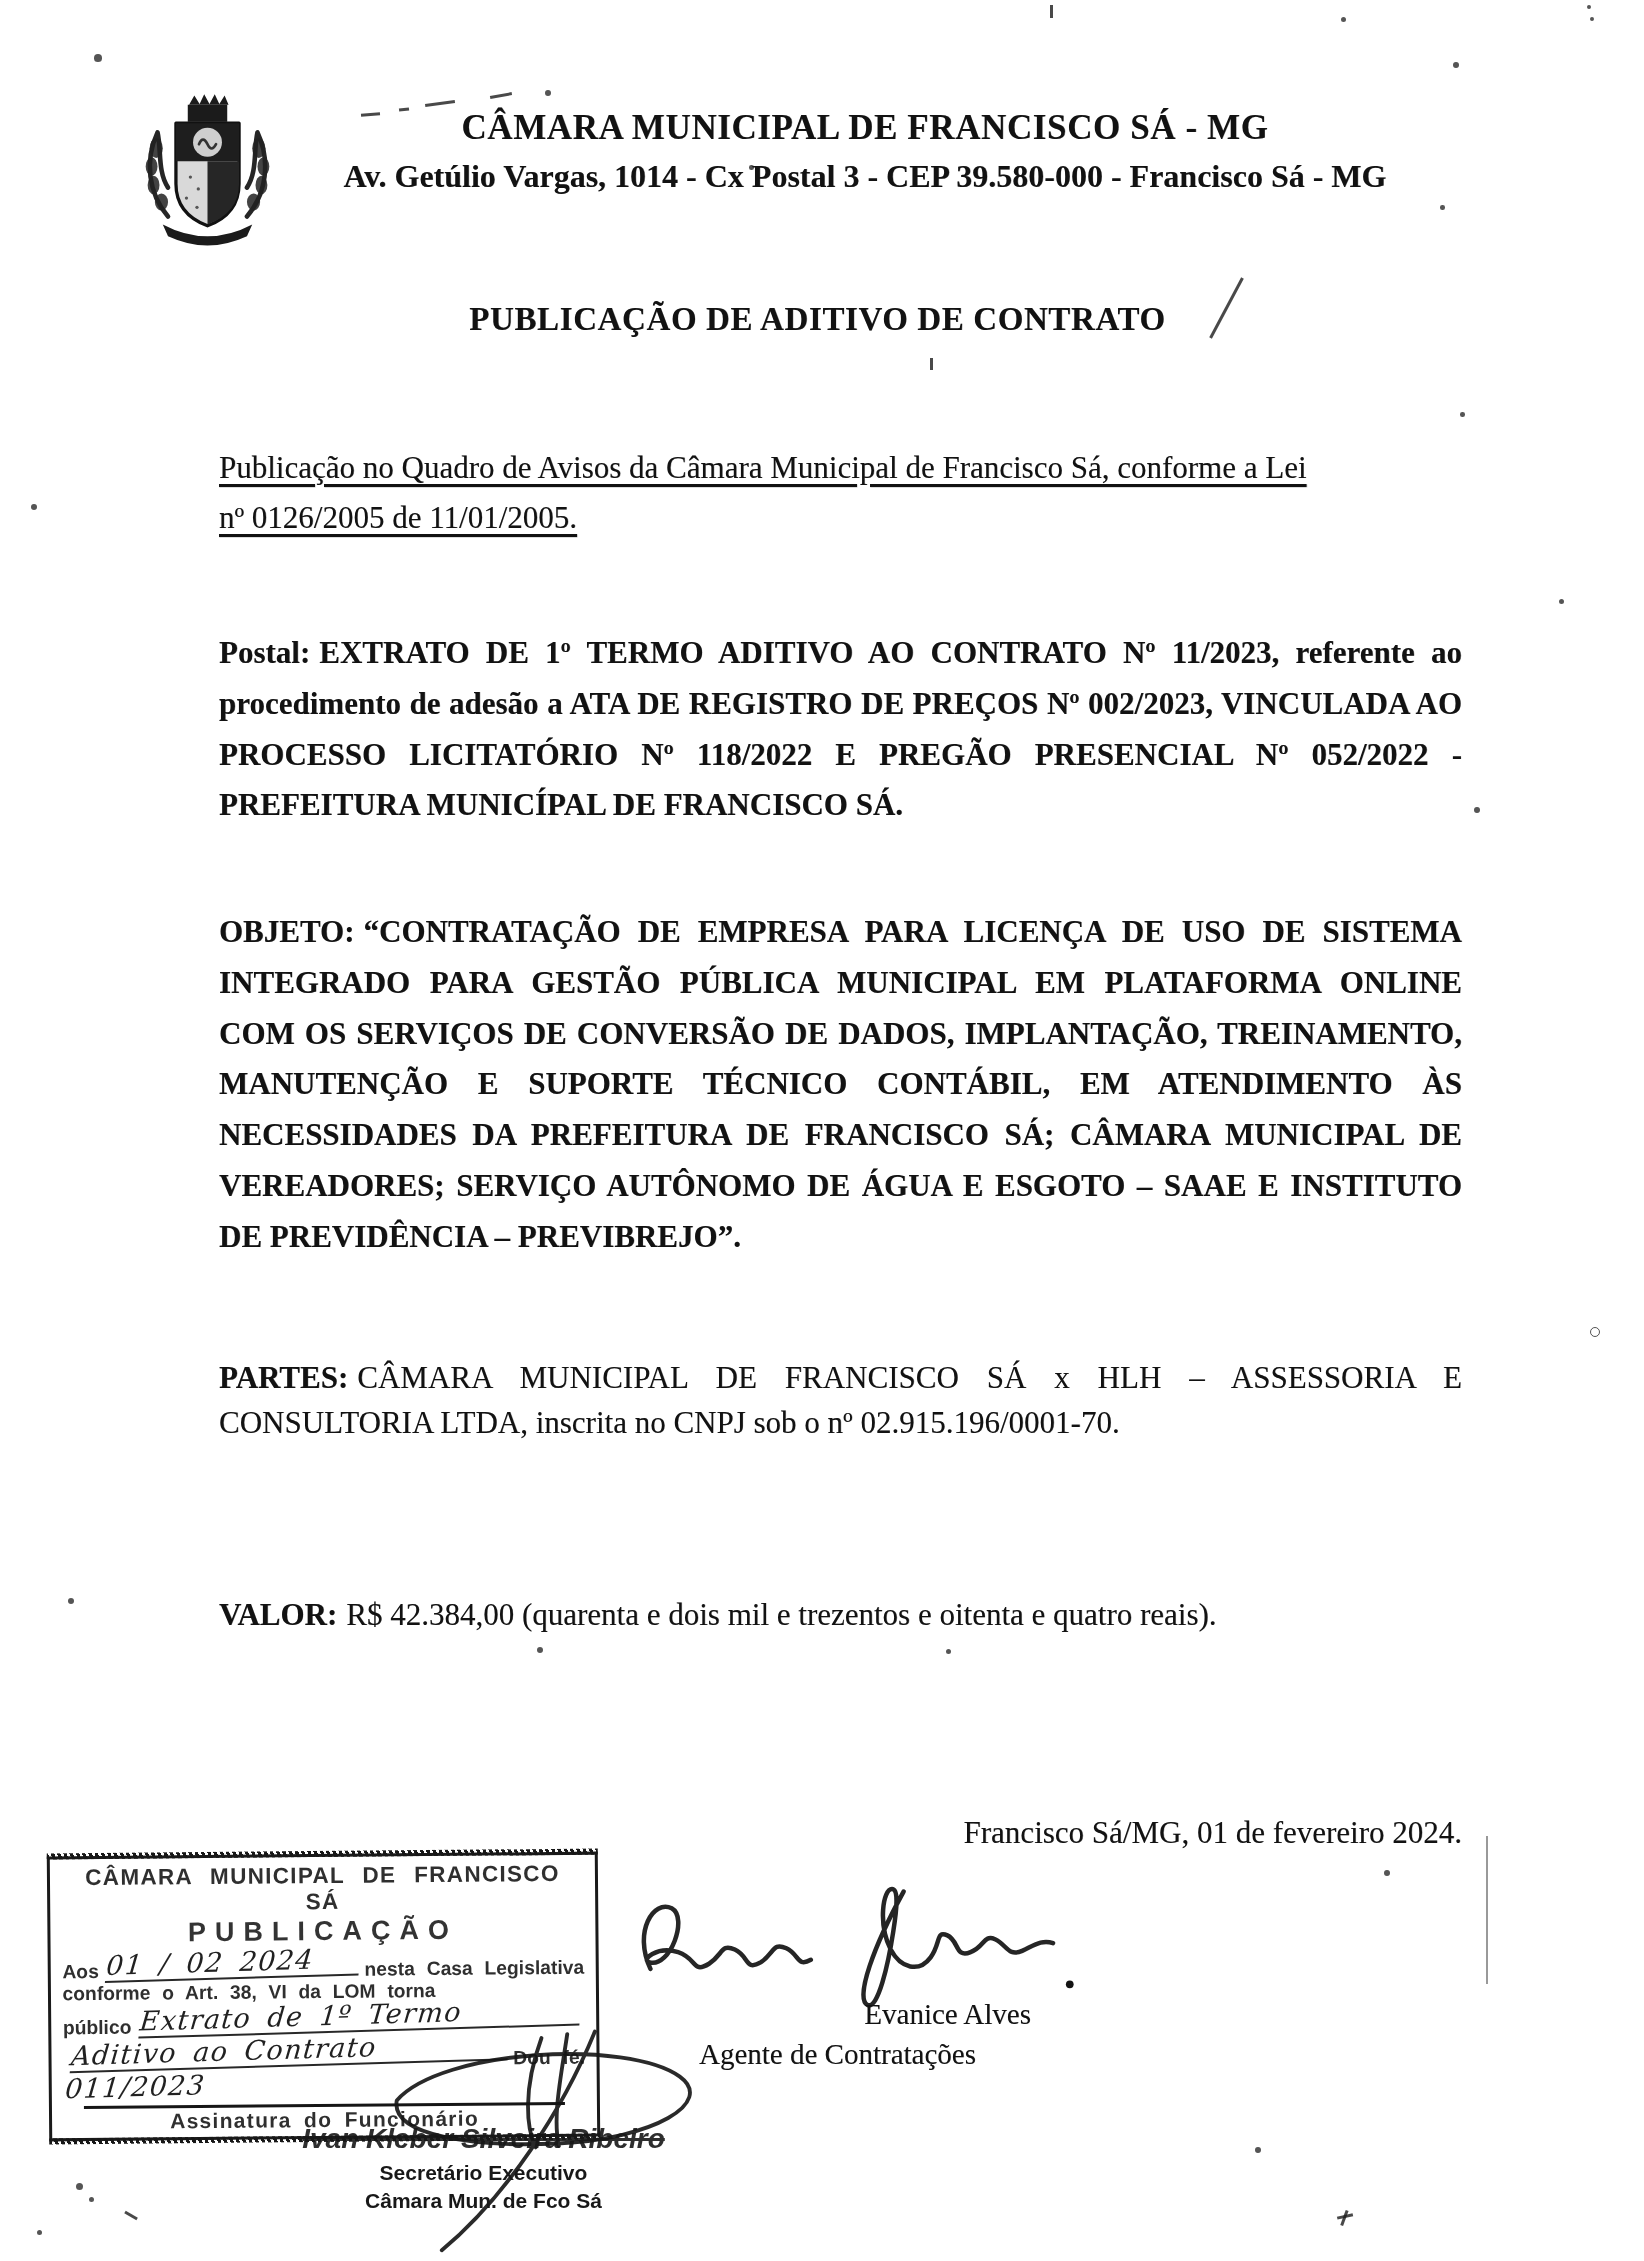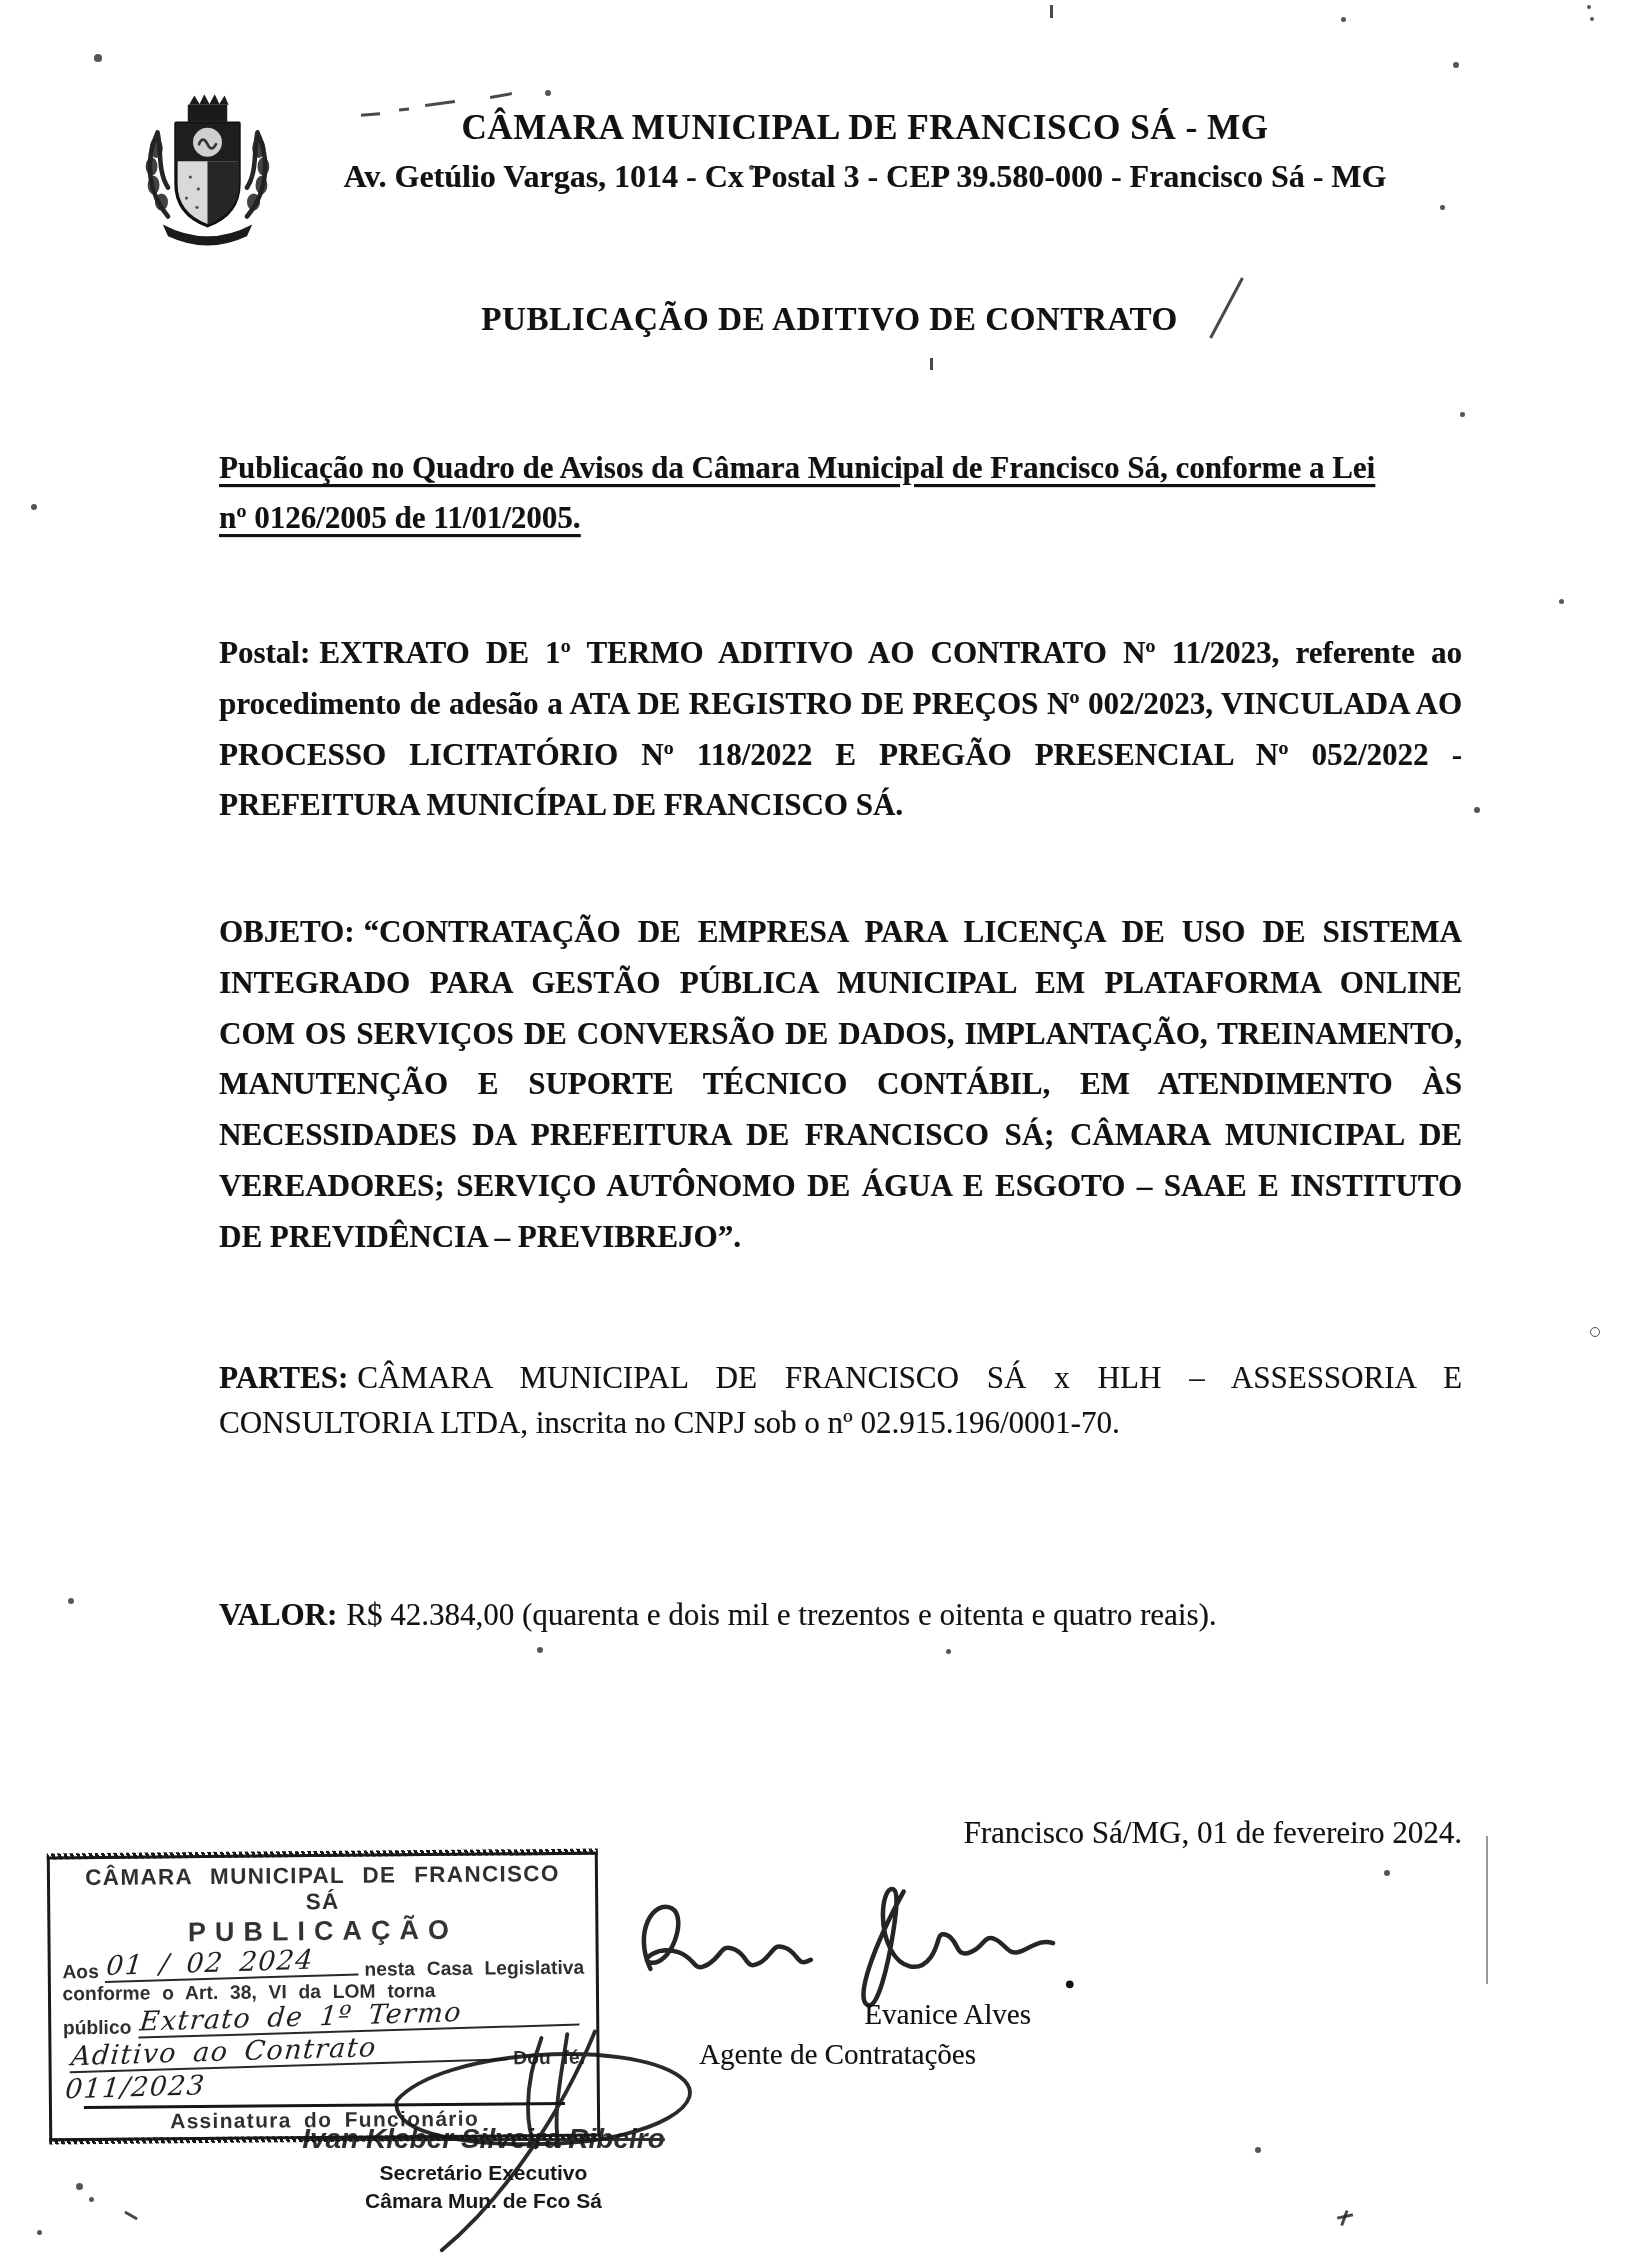--- a/index.html
+++ b/index.html
@@ -8,23 +8,23 @@
     font-family:"Liberation Serif", serif;color:#121212;overflow:hidden;
   }
   .abs{position:absolute;}
   .j{text-align:justify;}
   .grain{text-shadow:0.4px 0.4px 0 rgba(0,0,0,0.35);}
   
   #header-block{left:282px;top:108px;width:1166px;text-align:center;}
   #org-name{font-size:35px;font-weight:bold;letter-spacing:0.6px;}
   #org-address{font-size:32px;font-weight:bold;margin-top:10.3px;}
   
-  #doc-title{left:208px;top:301px;width:1243px;text-align:center;font-size:33px;font-weight:bold;letter-spacing:0.6px;}
-  
-  #notice{left:219px;top:443px;width:1243px;font-size:31px;font-weight:bold;line-height:1.62;}
+  #doc-title{left:196px;top:301px;width:1243px;text-align:center;font-size:33px;font-weight:bold;letter-spacing:0.6px;}
+  
+  #notice{left:219px;top:443px;width:1243px;font-size:31px;font-weight:normal;line-height:1.62;}
   .nline{text-decoration:underline;text-decoration-thickness:3.2px;text-underline-offset:6.4px;}
   
   .para{left:219px;width:1243px;margin:0;font-size:31px;line-height:1.64;}
   .para .lbl{font-weight:bold;margin-right:9px;text-align:center;}
   .bold-all{font-weight:bold;}
   .tight{line-height:1.45;}
   #assunto{top:628px;}
   #objeto{top:907px;}
   #partes{top:1356px;}
   #alteracao{top:1477px;}

